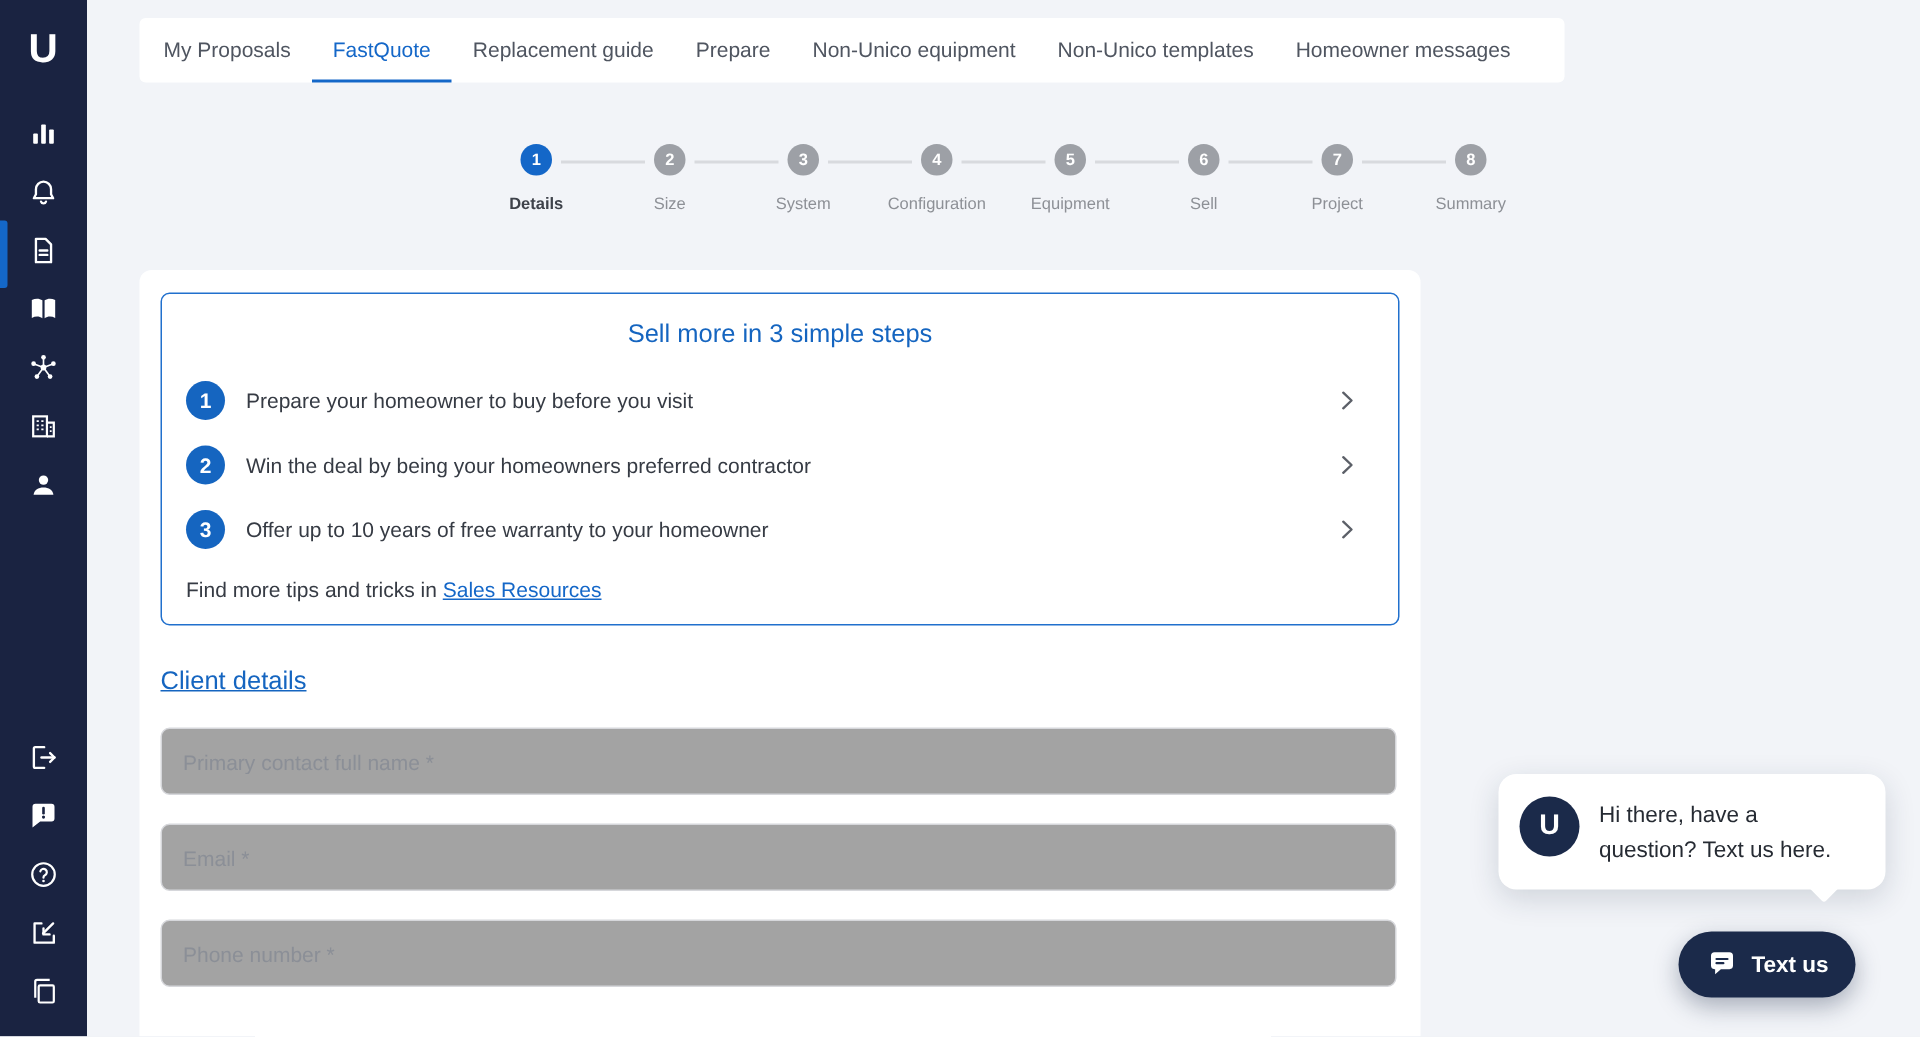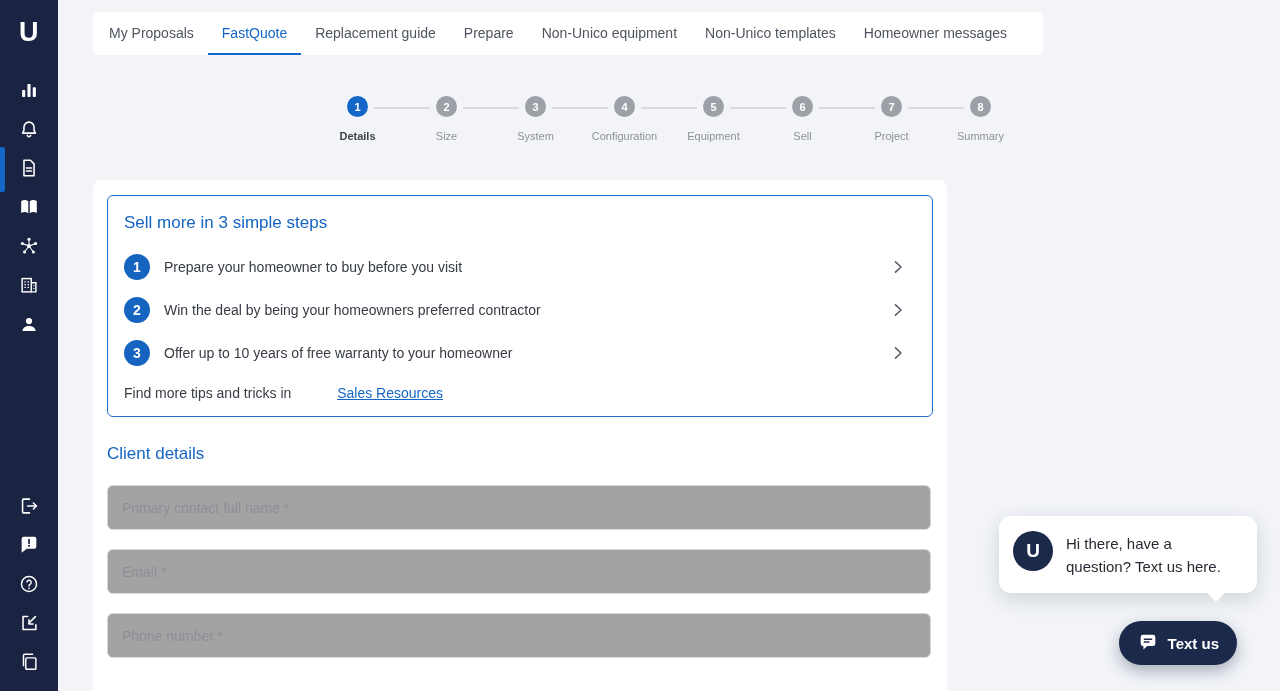--- a/index.html
+++ b/index.html
@@ -36,31 +36,31 @@
   .step.active .step-circle { background:var(--accent-blue,#1467c8); }
   .step-label { margin-top:13px; font-size:11px; color:#8d9096; }
   .step.active .step-label { color:#3e424a; font-weight:700; }
 
   
   .content-panel { position:absolute; left:93px; top:180px; width:854px; height:511px; background:#fff;
                    border-radius:8px 8px 0 0; }
 
   .tips-card { margin:15px 14px 0 14px; height:222px; border:1.5px solid #2170cd; border-radius:6px;
                padding:17px 16px 12px 16px; background:#fff; }
-  .tips-title { font-size:17px; font-weight:500; color:var(--title-blue,#1565c0); }
+  .tips-title { font-size:17px; font-weight:500; color:var(--title-blue,#1565c0);text-align:center; }
   .tips-items { margin-top:12px; }
   .tip-row { display:flex; align-items:center; height:43px; cursor:pointer; }
   .tip-num { width:26px; height:26px; border-radius:50%; background:var(--title-blue,#1565c0); color:#fff;
              display:flex; align-items:center; justify-content:center; font-size:14px; font-weight:700; flex:0 0 26px; }
   .tip-text { margin-left:14px; font-size:14px; color:#363b44; }
   .tip-chevron { margin-left:auto; margin-right:10px; display:flex; }
   .tips-footer { margin-top:11px; font-size:14px; color:#363b44; }
-  .tips-footer a { color:var(--accent-blue,#1467c8); text-decoration:underline; cursor:pointer;margin-left:42px; }
-
-  .client-title { margin:27px 14px 0 14px; font-size:17px; font-weight:500; color:var(--title-blue,#1565c0); }
+  .tips-footer a { color:var(--accent-blue,#1467c8); text-decoration:underline; cursor:pointer; }
+
+  .client-title { margin:27px 14px 0 14px; font-size:17px; font-weight:500; color:var(--title-blue,#1565c0);text-decoration:underline; }
   .fields { margin:21px 14px 0 14px; }
   .field { width:824px; height:45px; border:1px solid #d6d7db; border-radius:6px; background:#a3a3a3;
            font-family:"Liberation Sans", sans-serif; font-size:14px; color:#30353d; padding:0 14px;
            outline:none; display:block; }
   .field + .field { margin-top:19px; }
   .field::placeholder { color:#8b8f97; opacity:1; }
 
   
   .chat-bubble { position:absolute; right:23px; top:516px; width:258px; background:#fff; border-radius:12px;
                  box-shadow:0 6px 20px rgba(27,41,68,.16); padding:15px 14px; display:flex; gap:13px;

